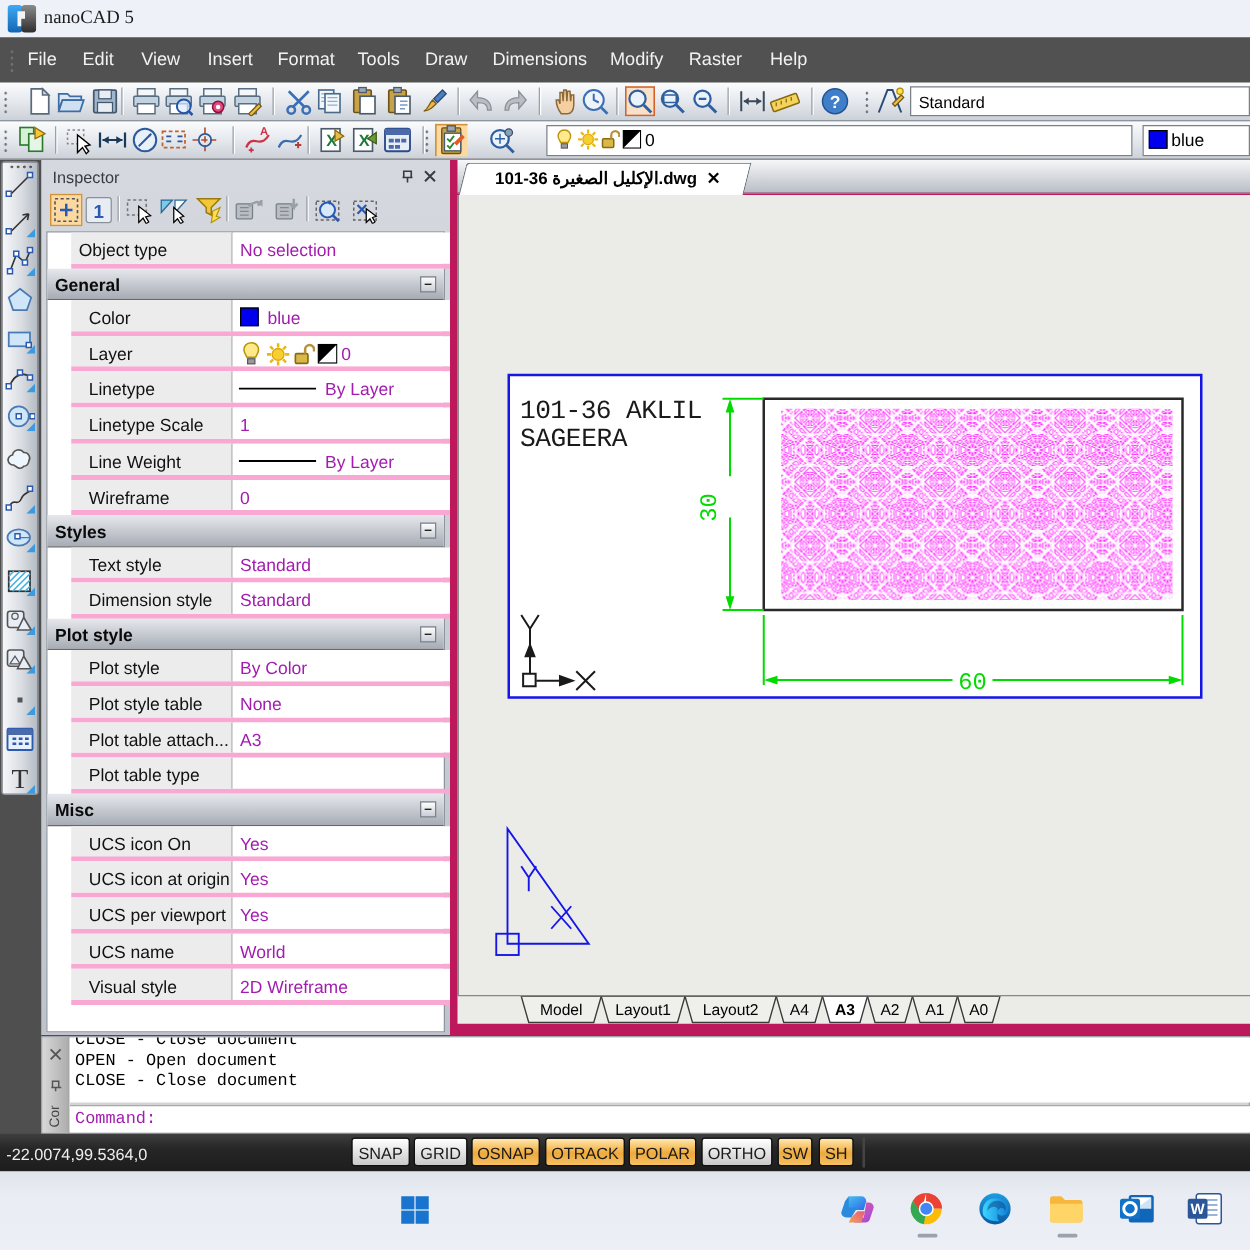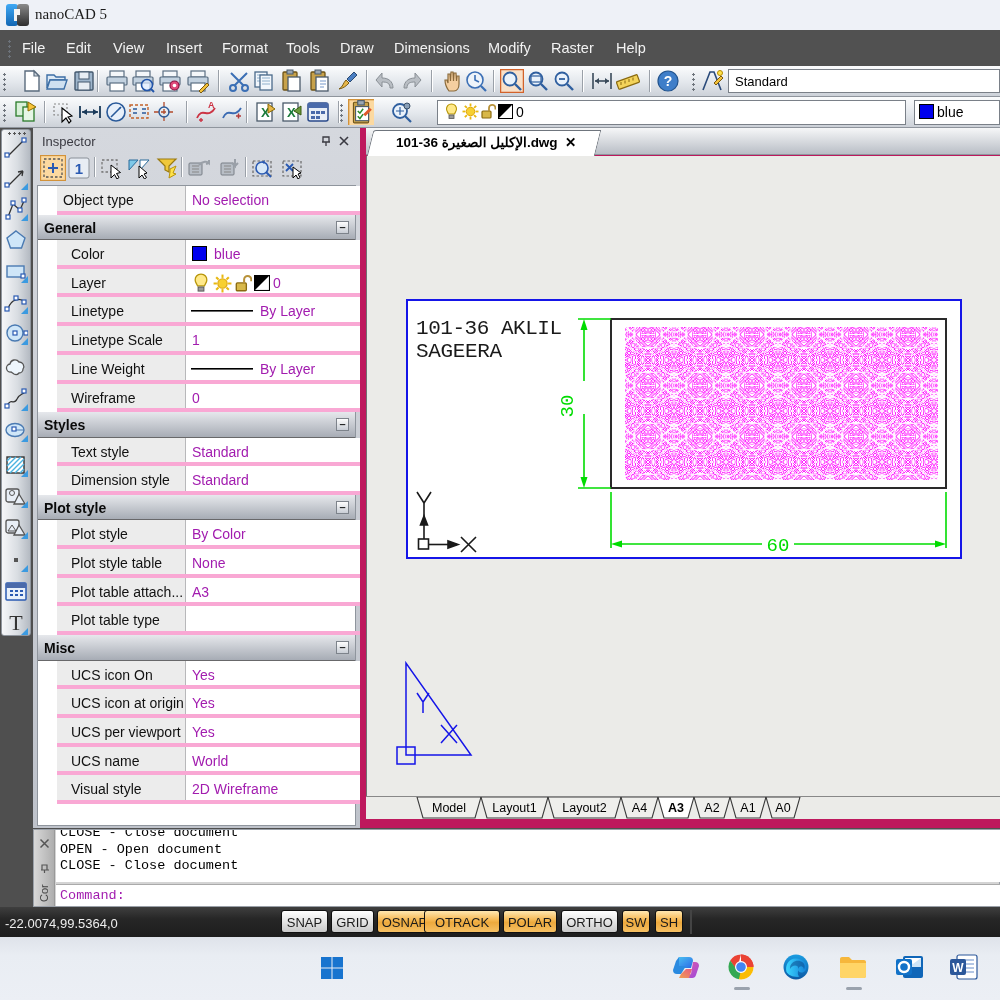--- a/index.html
+++ b/index.html
@@ -746,21 +746,21 @@
     <div id="cmdtext">
         <div style="margin-top:-6px">CLOSE - Close document<br>OPEN - Open document<br>CLOSE - Close document</div>
       </div>
     <div id="cmdline">Command:</div>
   </div>
   <div id="statusbar">
     <div id="coords">-22.0074,99.5364,0</div>
     <div class="sbtn off" style="left:281px; width:47px">SNAP</div>
     <div class="sbtn off" style="left:331px; width:43px">GRID</div>
     <div class="sbtn on" style="left:377px; width:55px">OSNAP</div>
-    <div class="sbtn on" style="left:424px; width:76px">OTRACK</div>
+    <div class="sbtn on" style="left:436px; width:64px">OTRACK</div>
     <div class="sbtn on" style="left:503px; width:54px">POLAR</div>
     <div class="sbtn off" style="left:561px; width:57px">ORTHO</div>
     <div class="sbtn on" style="left:622px; width:28px">SW</div>
     <div class="sbtn on" style="left:655px; width:28px">SH</div>
     <div class="abs" style="left:690px;top:3px;width:2px;height:24px;background:#444;"></div>
   </div>
   <div id="taskbar">
     <svg class="abs" style="left:320px;top:19px" width="24" height="24" viewBox="0 0 24 24">
       <rect x="1" y="1" width="10.5" height="10.5" fill="#1874cf"></rect>
         <rect x="12.5" y="1" width="10.5" height="10.5" fill="#1874cf"></rect>

